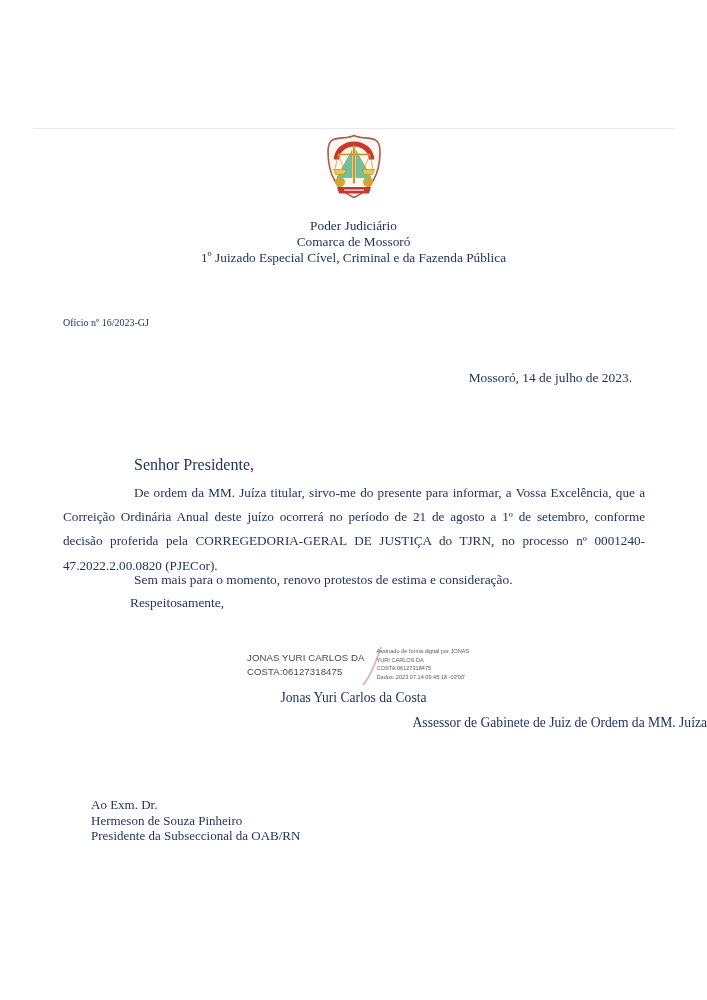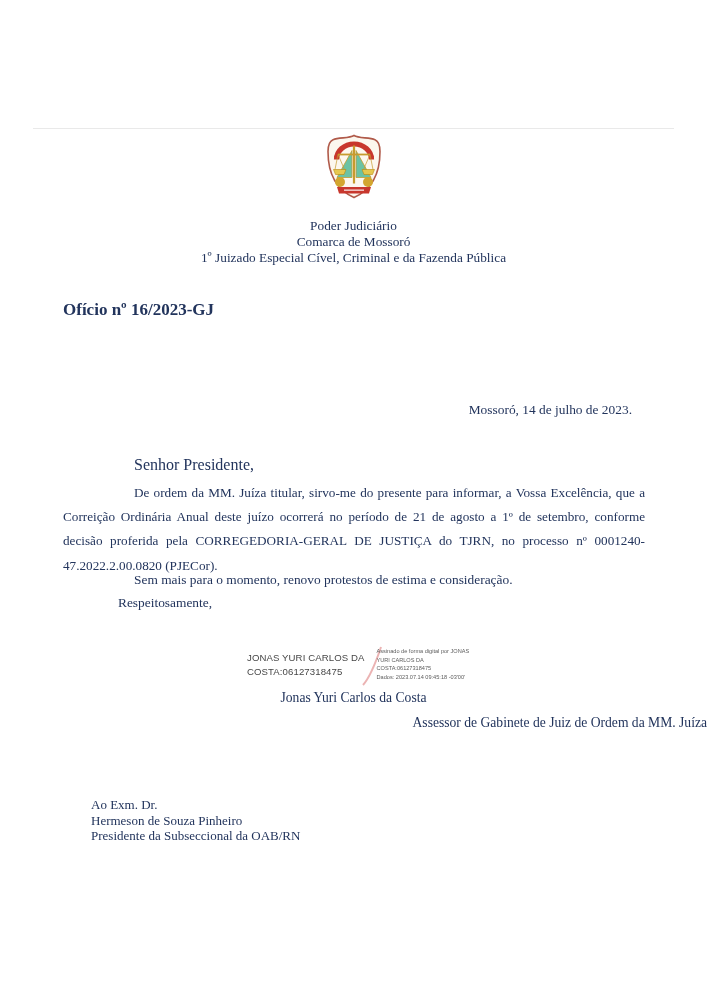--- a/index.html
+++ b/index.html
@@ -20,44 +20,42 @@
     position: absolute; top: 133px; left: 50%;
     transform: translateX(-50%);
     width: 58px; height: 67px;
   }
   .org-header {
     position: absolute; top: 218px; left: 0; right: 0;
     text-align: center;
     font-size: 13.3px; line-height: 16px;
   }
   .reference {
-    position: absolute; top: 300px; left: 63px;
-    font-size: 17px;
-    font-weight: bold;
+    position: absolute; top: 317px; left: 63px;
+    font-size: 10px;
   }
   .dateline {
     position: absolute; top: 370px; right: 75px;
     font-size: 13.4px;
-    margin-top: 32px;
   }
   .salutation {
     position: absolute; top: 456px; left: 134px;
     font-size: 16px;
   }
   .main-paragraph {
     position: absolute; top: 481px; left: 63px; width: 582px;
     font-size: 13.2px; line-height: 24.2px;
     text-align: justify; text-indent: 71px;
   }
   .closing-line {
     position: absolute; top: 572px; left: 134px;
     font-size: 13.4px;
   }
   .valediction {
-    position: absolute; top: 595px; left: 118px;
+    position: absolute; top: 595px; left: 130px;
     font-size: 13.4px;
   }
   .digital-signature {
     position: absolute; top: 645px; left: 247px;
     display: flex; align-items: flex-start;
     font-family: "Liberation Sans", sans-serif;
     color: #474747;
   }
   .sig-subject {
     font-size: 9.6px; font-weight: 400; line-height: 13.5px;

